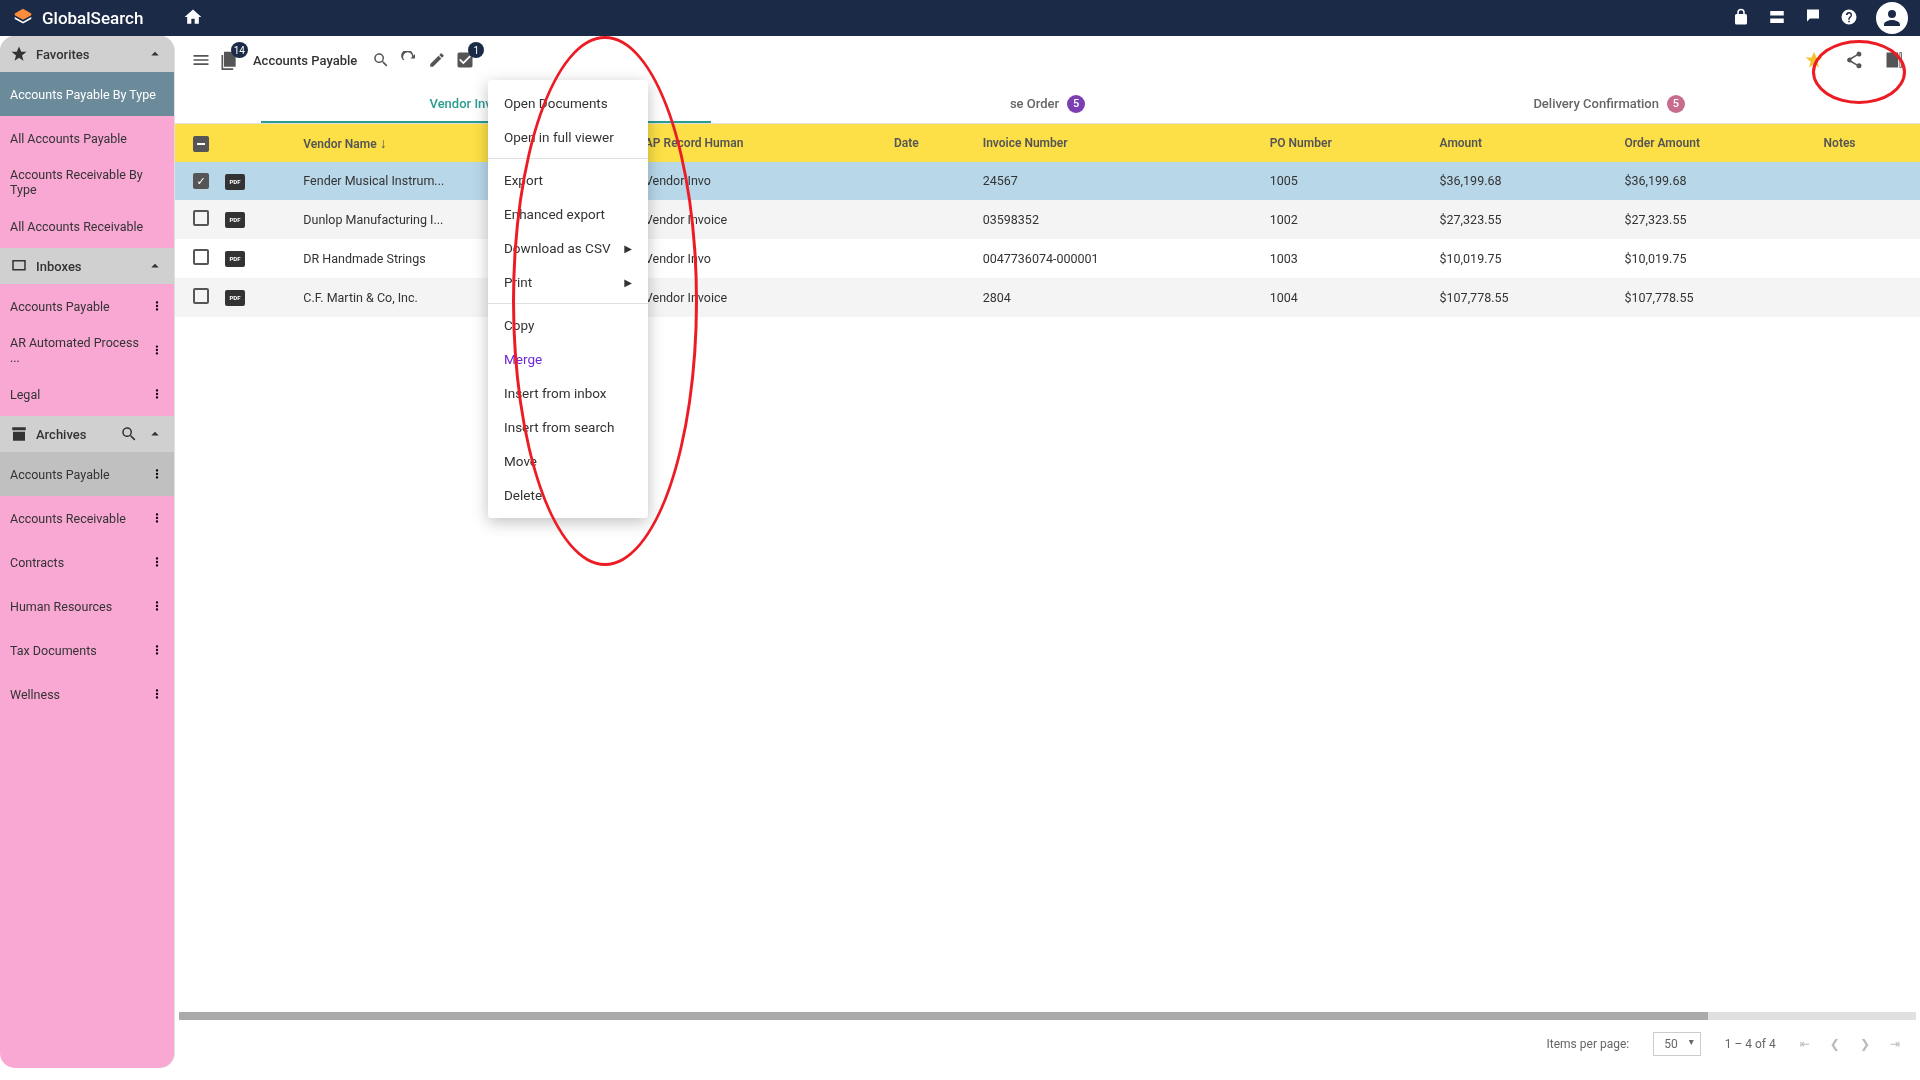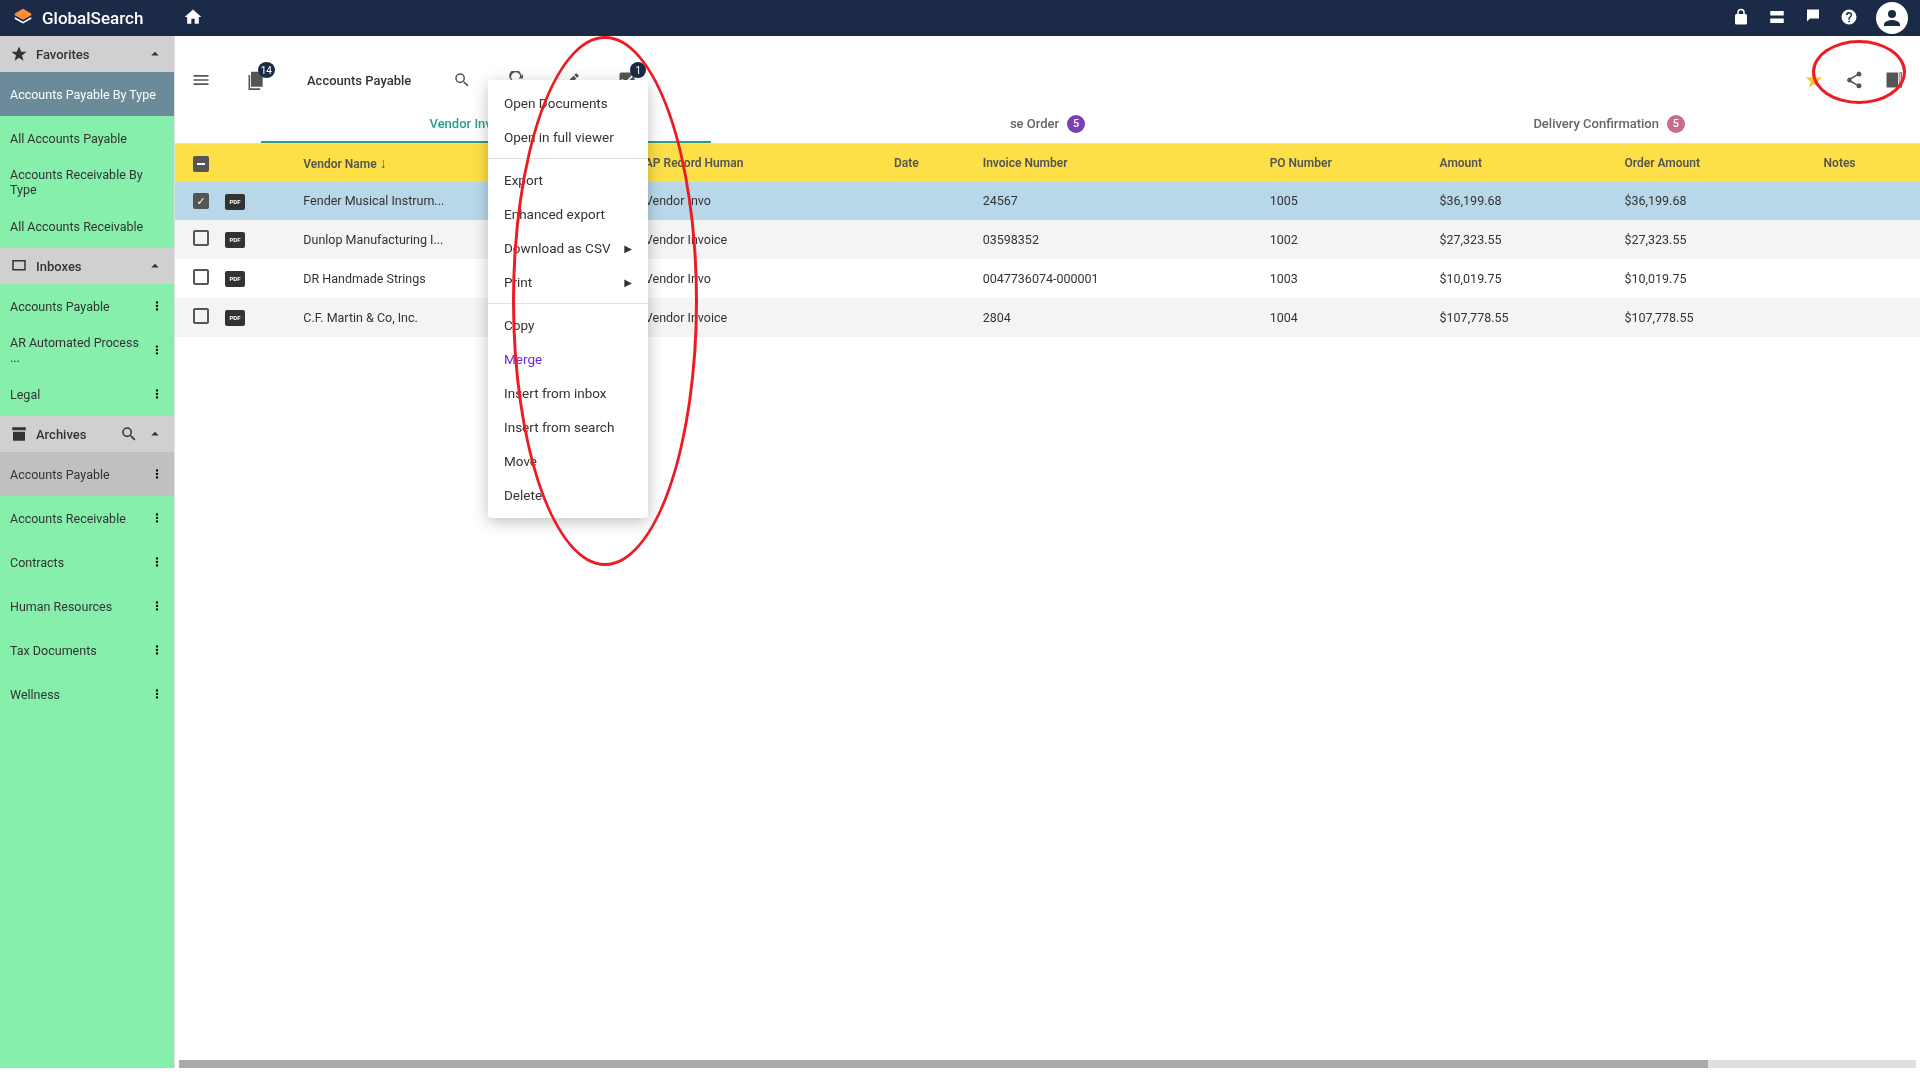--- a/index.html
+++ b/index.html
@@ -7,32 +7,32 @@
 .topbar { height: 36px; background: #1a2a47; display: flex; align-items: center; padding: 0 12px; color: #fff; }
 .logo { display: flex; align-items: center; gap: 8px; font-size: 17px; font-weight: 500; }
 .logo-icon { width: 22px; height: 22px; }
 .topbar .home { margin-left: 40px; }
 .topbar-right { margin-left: auto; display: flex; align-items: center; gap: 18px; }
 .topbar-right svg, .topbar .home svg { fill: #fff; }
 .avatar-circle { width: 32px; height: 32px; background: #fff; border-radius: 50%; display: flex; align-items: center; justify-content: center; }
 .avatar-circle svg { fill: #1a2a47; }
 
 .layout { display: flex; height: calc(100vh - 48px); }
-.sidebar { width: 175px; background: #86efac; border-right: 1px solid #e0e0e0; overflow-y: auto; }
+.sidebar { width: 175px; background: #f9a8d4; border-right: 1px solid #e0e0e0; overflow-y: auto; border-radius: 15px; }
 .sec-head { height: 36px; display: flex; align-items: center; padding: 0 10px; background: #d0d0d0; font-weight: 500; cursor: pointer; }
 .sec-head .arrow { margin-left: auto; }
 .sec-head svg { width: 18px; height: 18px; fill: #333; }
 .sec-head .label { margin-left: 8px; }
 .sec-item { height: 44px; display: flex; align-items: center; padding: 12px 10px; font-size: 12.5px; cursor: pointer; }
 .sec-item.active { background: #6b8a9a; color: #fff; }
 .sec-item .dots { margin-left: auto; }
 .sec-item.arch-active { background: #c0c0c0; }
 
 .main { flex: 1; display: flex; flex-direction: column; background: #fff; min-width: 0; }
-.toolbar { height: 48px; display: flex; align-items: center; padding: 0 14px; gap: 31px; margin-top: 20px; }
+.toolbar { height: 48px; display: flex; align-items: center; padding: 0 14px; gap: 4px; }
 .toolbar .tbtn { width: 24px; height: 24px; display: flex; align-items: center; justify-content: center; cursor: pointer; position: relative; }
 .toolbar .tbtn svg { fill: #555; }
 .badge-bubble { position: absolute; top: -6px; right: -7px; background: #1a2a47; color:#fff; border-radius: 50%; font-size:10px; min-width:16px; height:16px; display:flex; align-items:center; justify-content:center; padding:0 3px;}
 .crumb { font-weight:500; margin: 0 8px; }
 .toolbar-right { margin-left:auto; display:flex; align-items:center; gap:16px;}
 .star-icon { fill:#f4c430 !important; }
 
 .tabs { height: 40px; display:flex; align-items:center; border-bottom:1px solid #e0e0e0; padding: 0 30px; }
 .tab { flex:1; text-align:center; display:flex; align-items:center; justify-content:center; gap:8px; font-size:13px; font-weight:500; color:#666; cursor:pointer; height:100%; position:relative;}
 .tab.active { color:#2a9d8f; }
@@ -340,20 +340,31 @@
               <td>$107,778.55</td>
               <td>$107,778.55</td>
               <td></td>
   </tr>
           </tbody>
       </table>
     </div>
 
     <div class="hscroll"></div>
 
+    <div class="footer">
+      <span>Items per page:</span>
+      <div class="page-sel">50</div>
+      <span>1 – 4 of 4</span>
+      <div class="page-nav">
+        <span>⇤</span>
+        <span>❮</span>
+        <span>❯</span>
+        <span>⇥</span>
+      </div>
+    </div>
   </div>
 </div>
 
 <div class="ctx-menu" id="ctx">
     <div class="ctx-item ">Open Documents</div>
     <div class="ctx-item ">Open in full viewer</div>
     <div class="ctx-sep"></div>
     <div class="ctx-item ">Export</div>
     <div class="ctx-item ">Enhanced export</div>
     <div class="ctx-item ">Download as CSV<span class="sub">▶</span></div>

